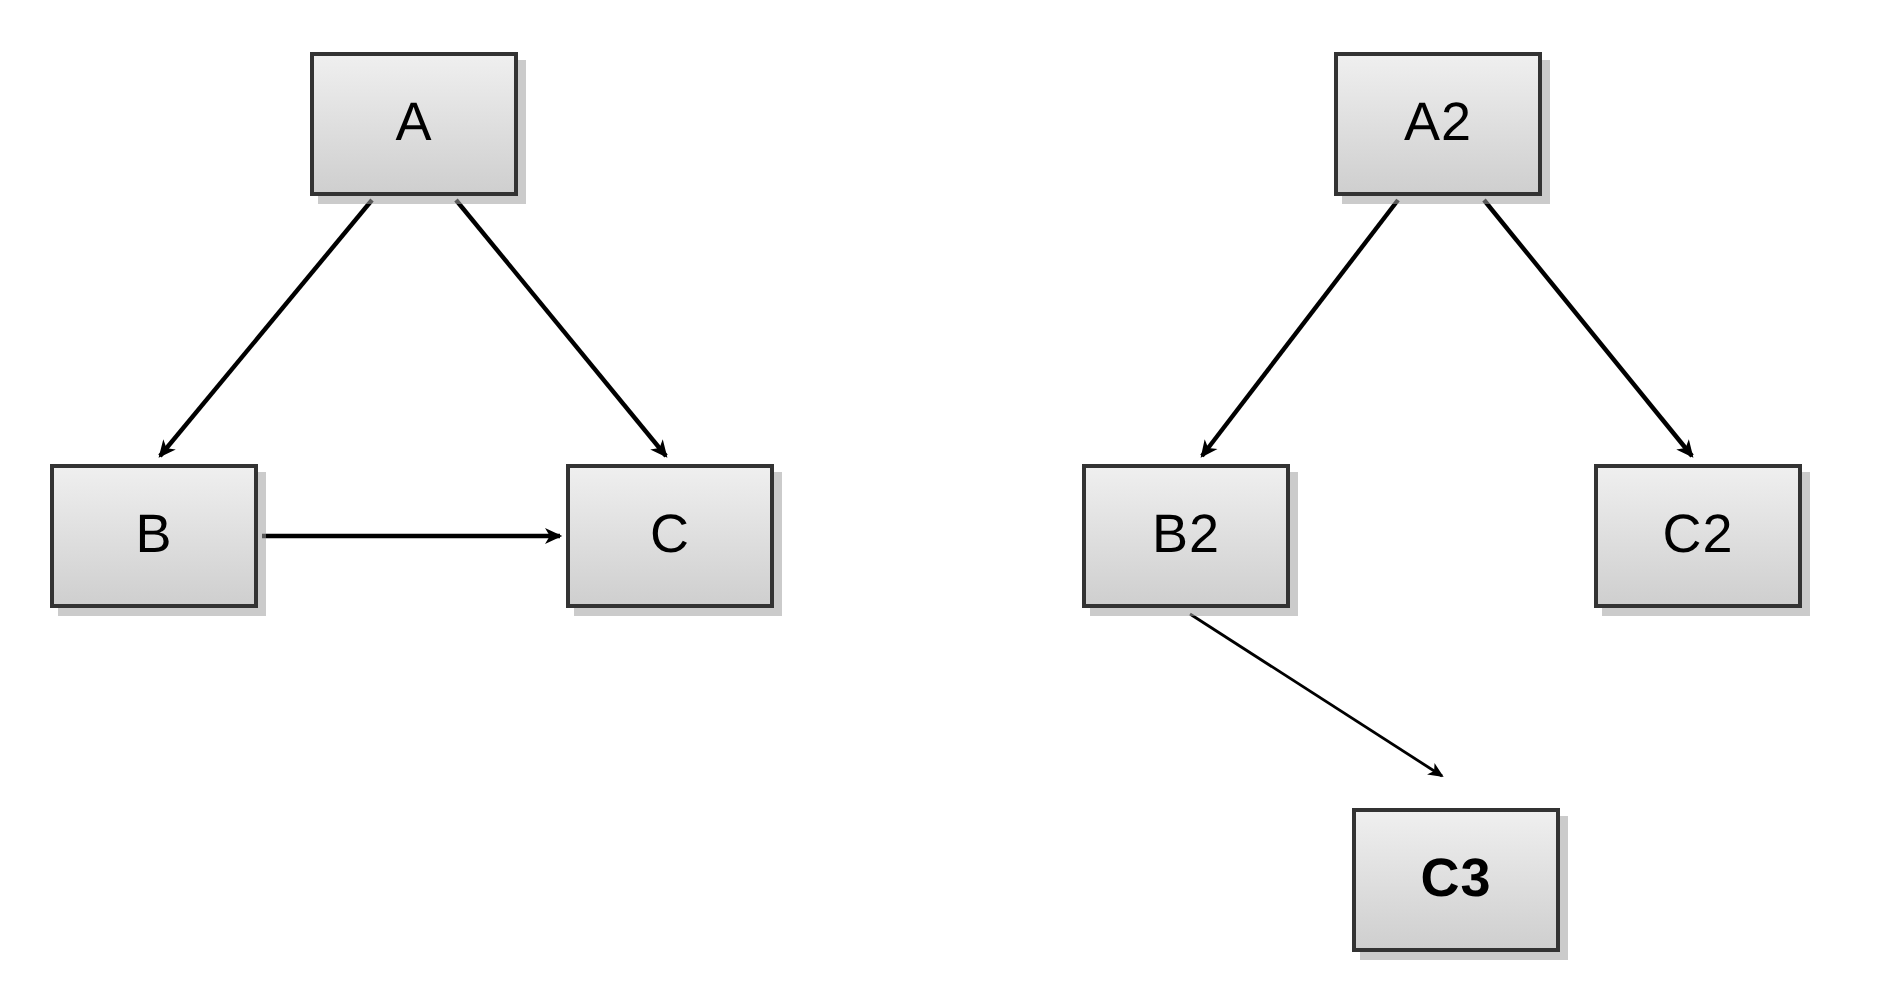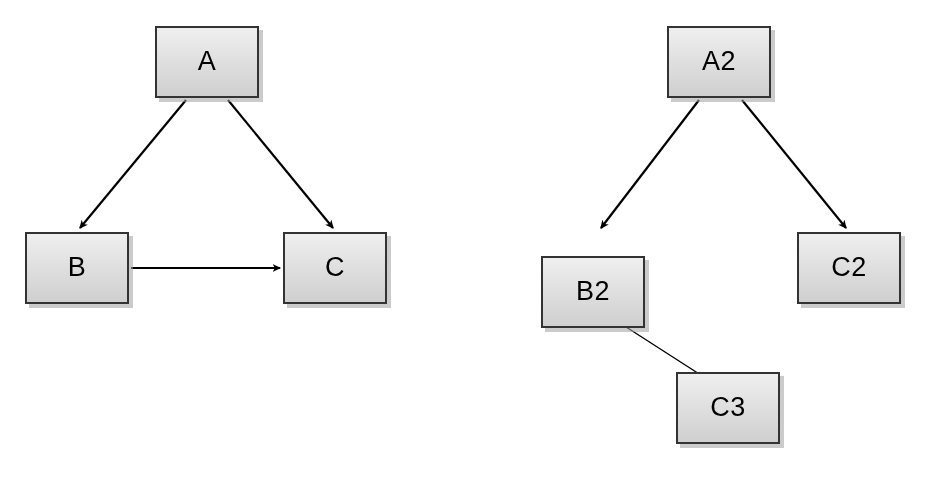--- a/index.html
+++ b/index.html
@@ -80,24 +80,24 @@
       </div>
       <div class="node" style="left: 25px; top: 232px; width: 104px; height: 72px; border-color: rgb(51, 51, 51); color: rgb(0, 0, 0); background: linear-gradient(rgb(239, 239, 239) 0%, rgb(207, 207, 207) 100%);">
         <span class="node-label">B</span>
       </div>
       <div class="node" style="left: 283px; top: 232px; width: 104px; height: 72px; border-color: rgb(51, 51, 51); color: rgb(0, 0, 0); background: linear-gradient(rgb(239, 239, 239) 0%, rgb(207, 207, 207) 100%);">
         <span class="node-label">C</span>
       </div>
       <div class="node" style="left: 667px; top: 26px; width: 104px; height: 72px; border-color: rgb(51, 51, 51); color: rgb(0, 0, 0); background: linear-gradient(rgb(239, 239, 239) 0%, rgb(207, 207, 207) 100%); text-align: center;">
         <span class="node-label">A2</span>
       </div>
-      <div class="node" style="left: 541px; top: 232px; width: 104px; height: 72px; border-color: rgb(51, 51, 51); color: rgb(0, 0, 0); background: linear-gradient(rgb(239, 239, 239) 0%, rgb(207, 207, 207) 100%); margin-top: 24px;">
+      <div class="node" style="left: 541px; top: 232px; width: 104px; height: 72px; border-color: rgb(51, 51, 51); color: rgb(0, 0, 0); background: linear-gradient(rgb(239, 239, 239) 0%, rgb(207, 207, 207) 100%);">
         <span class="node-label">B2</span>
       </div>
       <div class="node" style="left: 797px; top: 232px; width: 104px; height: 72px; border-color: rgb(51, 51, 51); color: rgb(0, 0, 0); background: linear-gradient(rgb(239, 239, 239) 0%, rgb(207, 207, 207) 100%); align-items: center;">
         <span class="node-label">C2</span>
       </div>
-      <div class="node" style="left: 676px; top: 372px; width: 104px; height: 72px; border-color: rgb(51, 51, 51); color: rgb(0, 0, 0); background: linear-gradient(rgb(239, 239, 239) 0%, rgb(207, 207, 207) 100%);">
+      <div class="node" style="left: 676px; top: 404px; width: 104px; height: 72px; border-color: rgb(51, 51, 51); color: rgb(0, 0, 0); background: linear-gradient(rgb(239, 239, 239) 0%, rgb(207, 207, 207) 100%); font-weight: bold;">
         <span class="node-label">C3</span>
       </div>
     </div>
 
 </div>
 
 </body></html>

